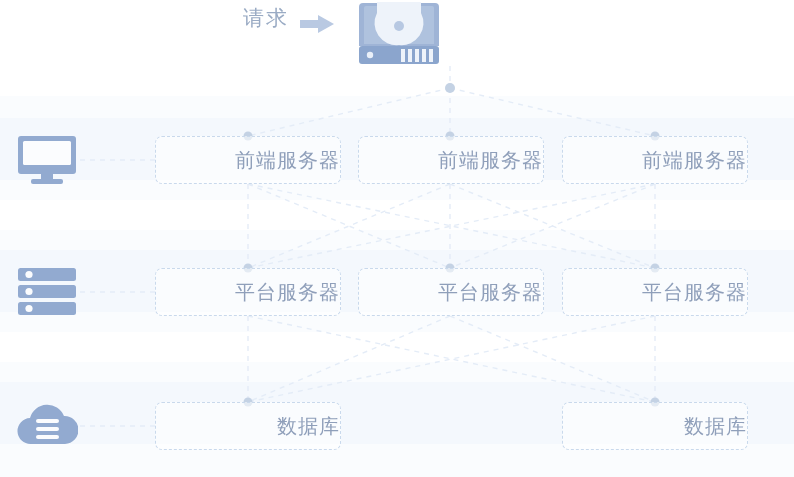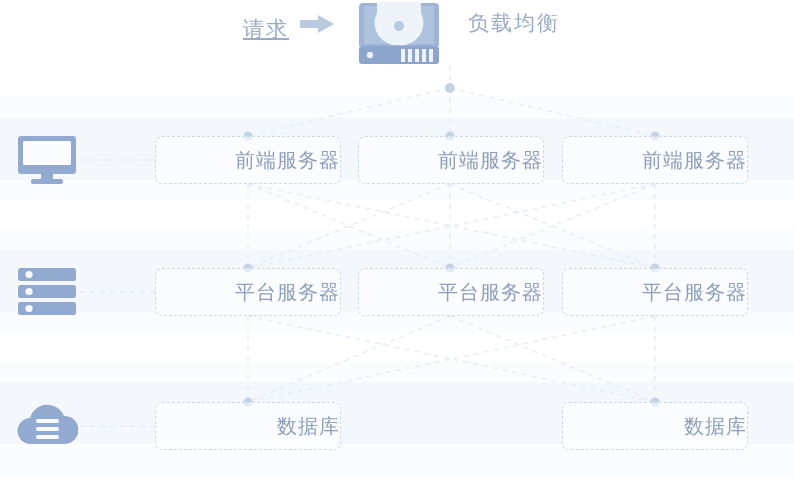--- a/index.html
+++ b/index.html
@@ -75,21 +75,21 @@
   }
 
   
   .hdr-label {
     position: absolute;
     color: #9aabc4;
     font-size: 21px;
     letter-spacing: 2px;
     white-space: nowrap;
   }
-  #req-label { left: 243px; top: 15px; text-decoration: underline; }
+  #req-label { left: 243px; top: 4px; }
   #lb-label  { left: 468px; top: 9px; }
 
   #req-arrow {
     position: absolute;
     left: 300px;
     top: 14px;
   }
   #lb-icon {
     position: absolute;
     left: 357px;
@@ -177,21 +177,20 @@
       <circle cx="13" cy="55" r="3.2" fill="#eaf0f9"></circle>
 
       <rect x="44" y="49" width="4" height="13" fill="#eef3fa"></rect>
       <rect x="51" y="49" width="4" height="13" fill="#eef3fa"></rect>
       <rect x="58" y="49" width="4" height="13" fill="#eef3fa"></rect>
       <rect x="65" y="49" width="4" height="13" fill="#eef3fa"></rect>
       <rect x="72" y="49" width="4" height="13" fill="#eef3fa"></rect>
     </svg>
   </span>
 
-  <div class="hdr-label" id="lb-label">负载均衡</div>
 
   <span class="row-icon" style="left:18px; top:136px;">
     <svg width="58" height="48" viewBox="0 0 58 48" xmlns="http://www.w3.org/2000/svg">
       <rect x="0" y="0" width="58" height="38" rx="3" fill="#92aad0"></rect>
       <rect x="5" y="5" width="48" height="24" rx="1.5" fill="#fbfcfe"></rect>
       <rect x="23" y="38" width="12" height="6" fill="#92aad0"></rect>
       <rect x="13" y="43" width="32" height="5" rx="2" fill="#92aad0"></rect>
     </svg>
   </span>
 

